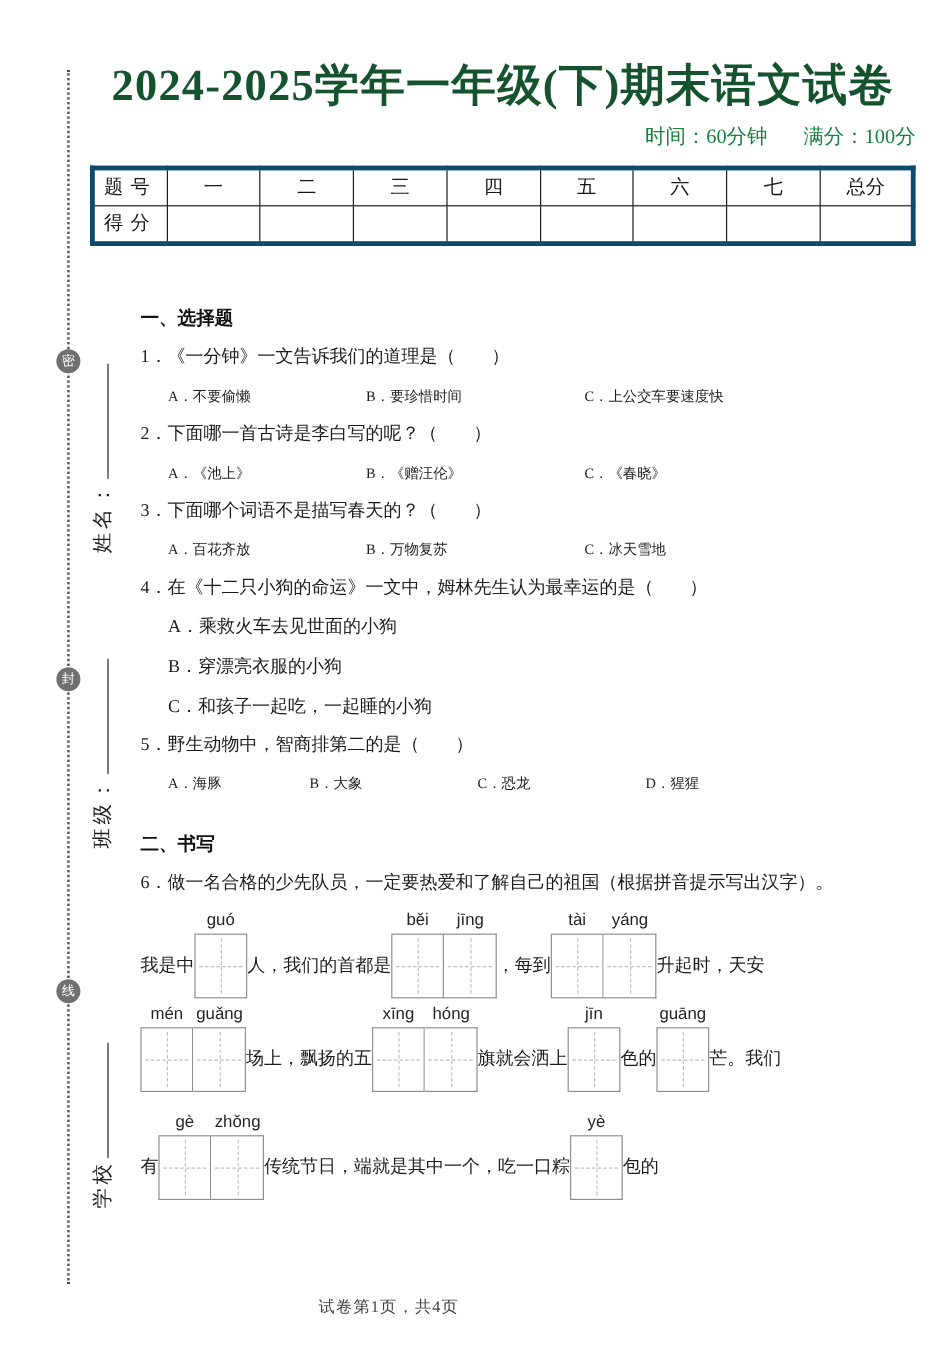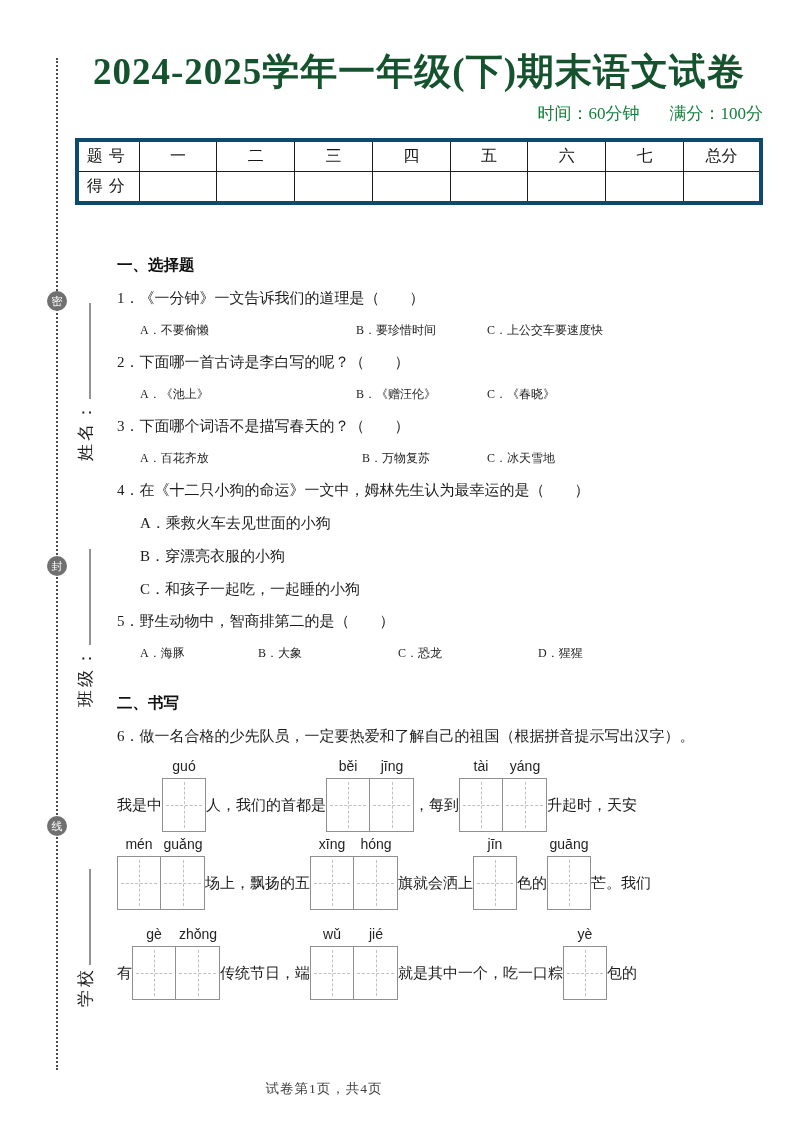--- a/index.html
+++ b/index.html
@@ -27,21 +27,21 @@
   table.score{width:100%;border-collapse:collapse;margin-top:13px;table-layout:fixed;
     border:4px solid #0c4a6e;}
   table.score td{border:1px solid #1d1d1d;height:27px;text-align:center;
     font-size:16px;color:#171717;}
   table.score td.lbl{letter-spacing:6px;}
   .section{padding-left:42px;}
   .sec-heading{font-weight:bold;font-size:15.5px;margin-top:50px;color:#111;}
   .sec-heading.second{margin-top:30px;}
   .qline{margin-top:12px;font-size:15px;line-height:20px;}
   .optrow{display:flex;padding-left:23px;margin-top:12px;font-size:12px;line-height:20px;}
-  .optrow .w165{width:165px;}.optrow .w182{width:182px;text-align:center;}
+  .optrow .w165{width:165px;}.optrow .w182{width:182px;}
   .optrow .w118{width:118px;}.optrow .w140{width:140px;}
   .subopt{padding-left:23px;margin-top:13px;font-size:15px;line-height:20px;}
   
   .pline{display:flex;align-items:flex-start;margin-top:11px;}
   .pline.tight{margin-top:3px;}
   .pline.loose{margin-top:15px;}
   .pgroup{display:inline-flex;}
   .pcol{display:inline-flex;flex-direction:column;align-items:center;}
   .pinyin{height:21px;line-height:19px;font-family:"Liberation Sans","DejaVu Sans",sans-serif;
     font-size:14px;color:#232323;}
@@ -238,30 +238,20 @@
         <span class="pcol">
           <span class="pinyin">gè</span>
           <span class="pcell"></span>
         </span>
         <span class="pcol">
           <span class="pinyin">zhǒng</span>
           <span class="pcell"></span>
         </span>
       </span>
       <span class="ptext">传统节日，端</span>
-      <span class="pgroup">
-        <span class="pcol">
-          <span class="pinyin">wǔ</span>
-          <span class="pcell"></span>
-        </span>
-        <span class="pcol">
-          <span class="pinyin">jié</span>
-          <span class="pcell"></span>
-        </span>
-      </span>
       <span class="ptext">就是其中一个，吃一口粽</span>
       <span class="pgroup">
         <span class="pcol">
           <span class="pinyin">yè</span>
           <span class="pcell"></span>
         </span>
       </span>
       <span class="ptext">包的</span>
     </div>
   </div>

